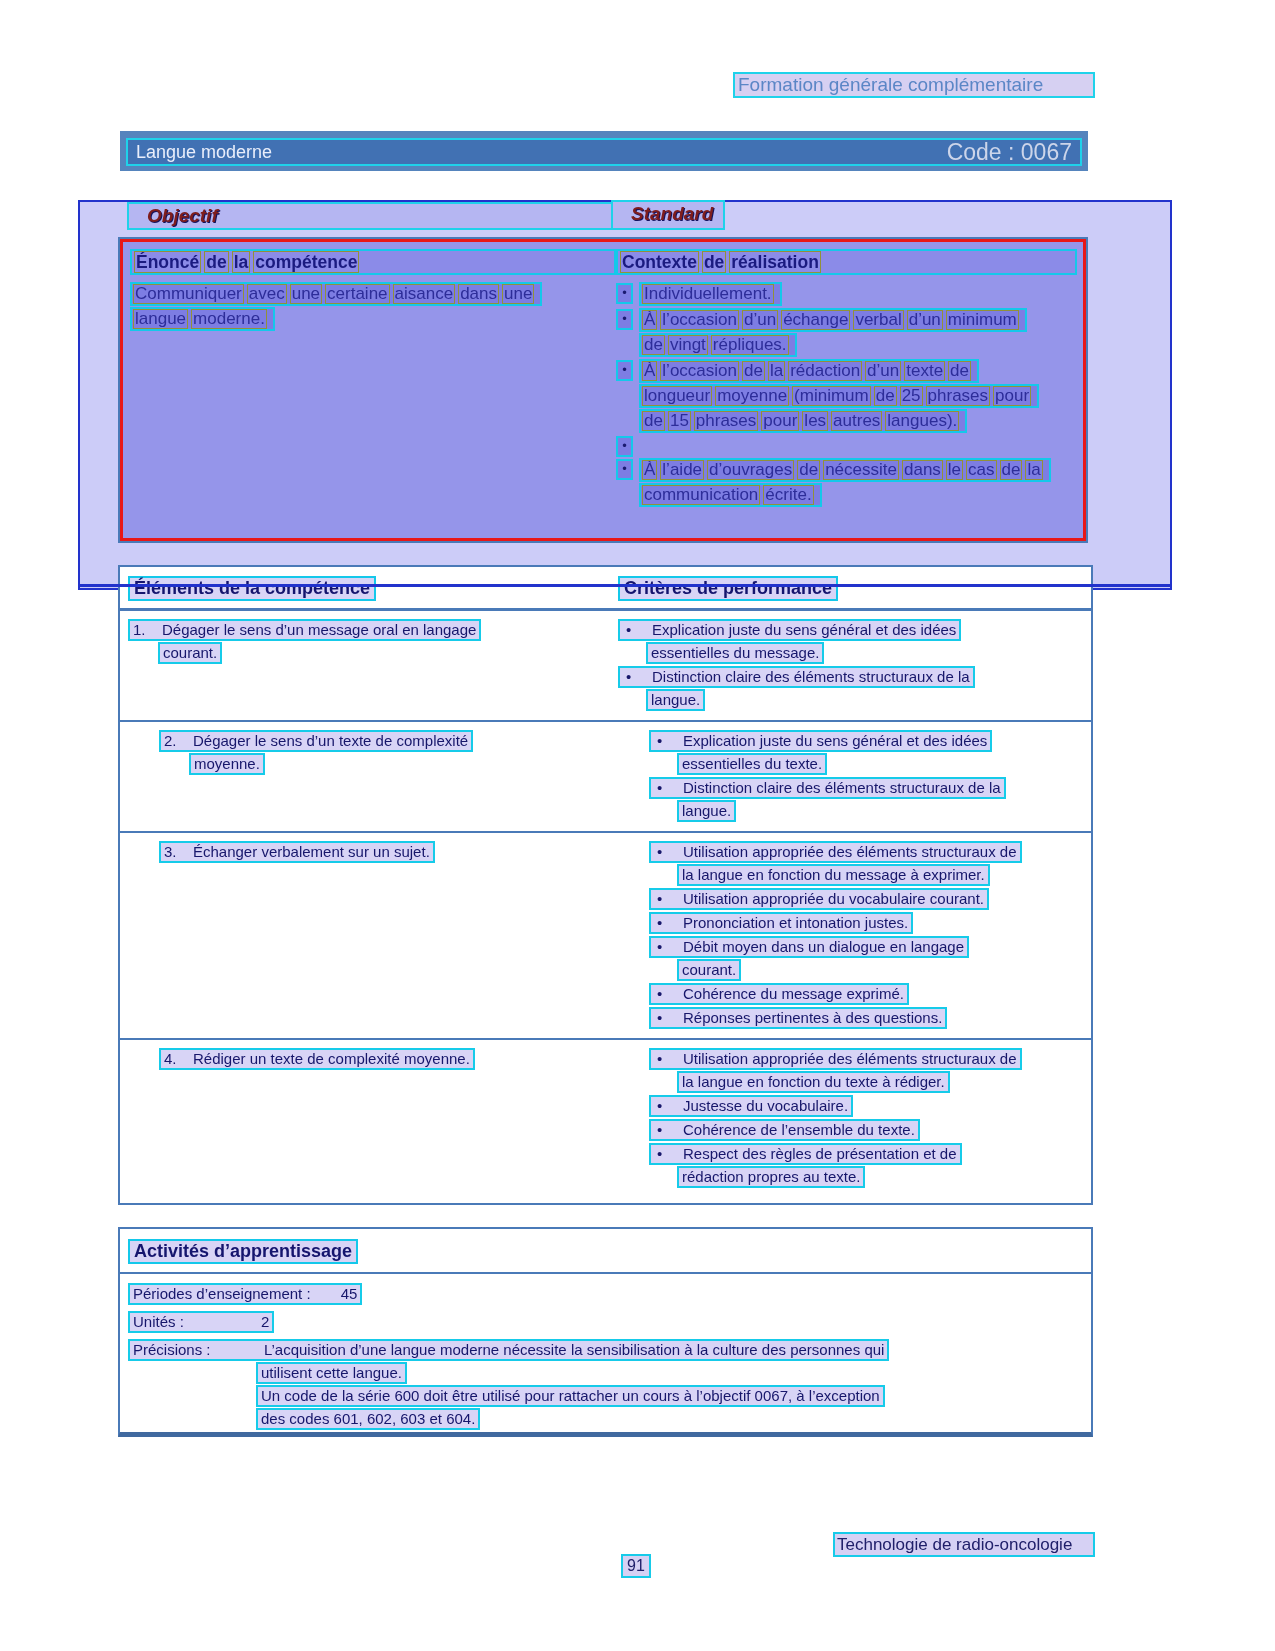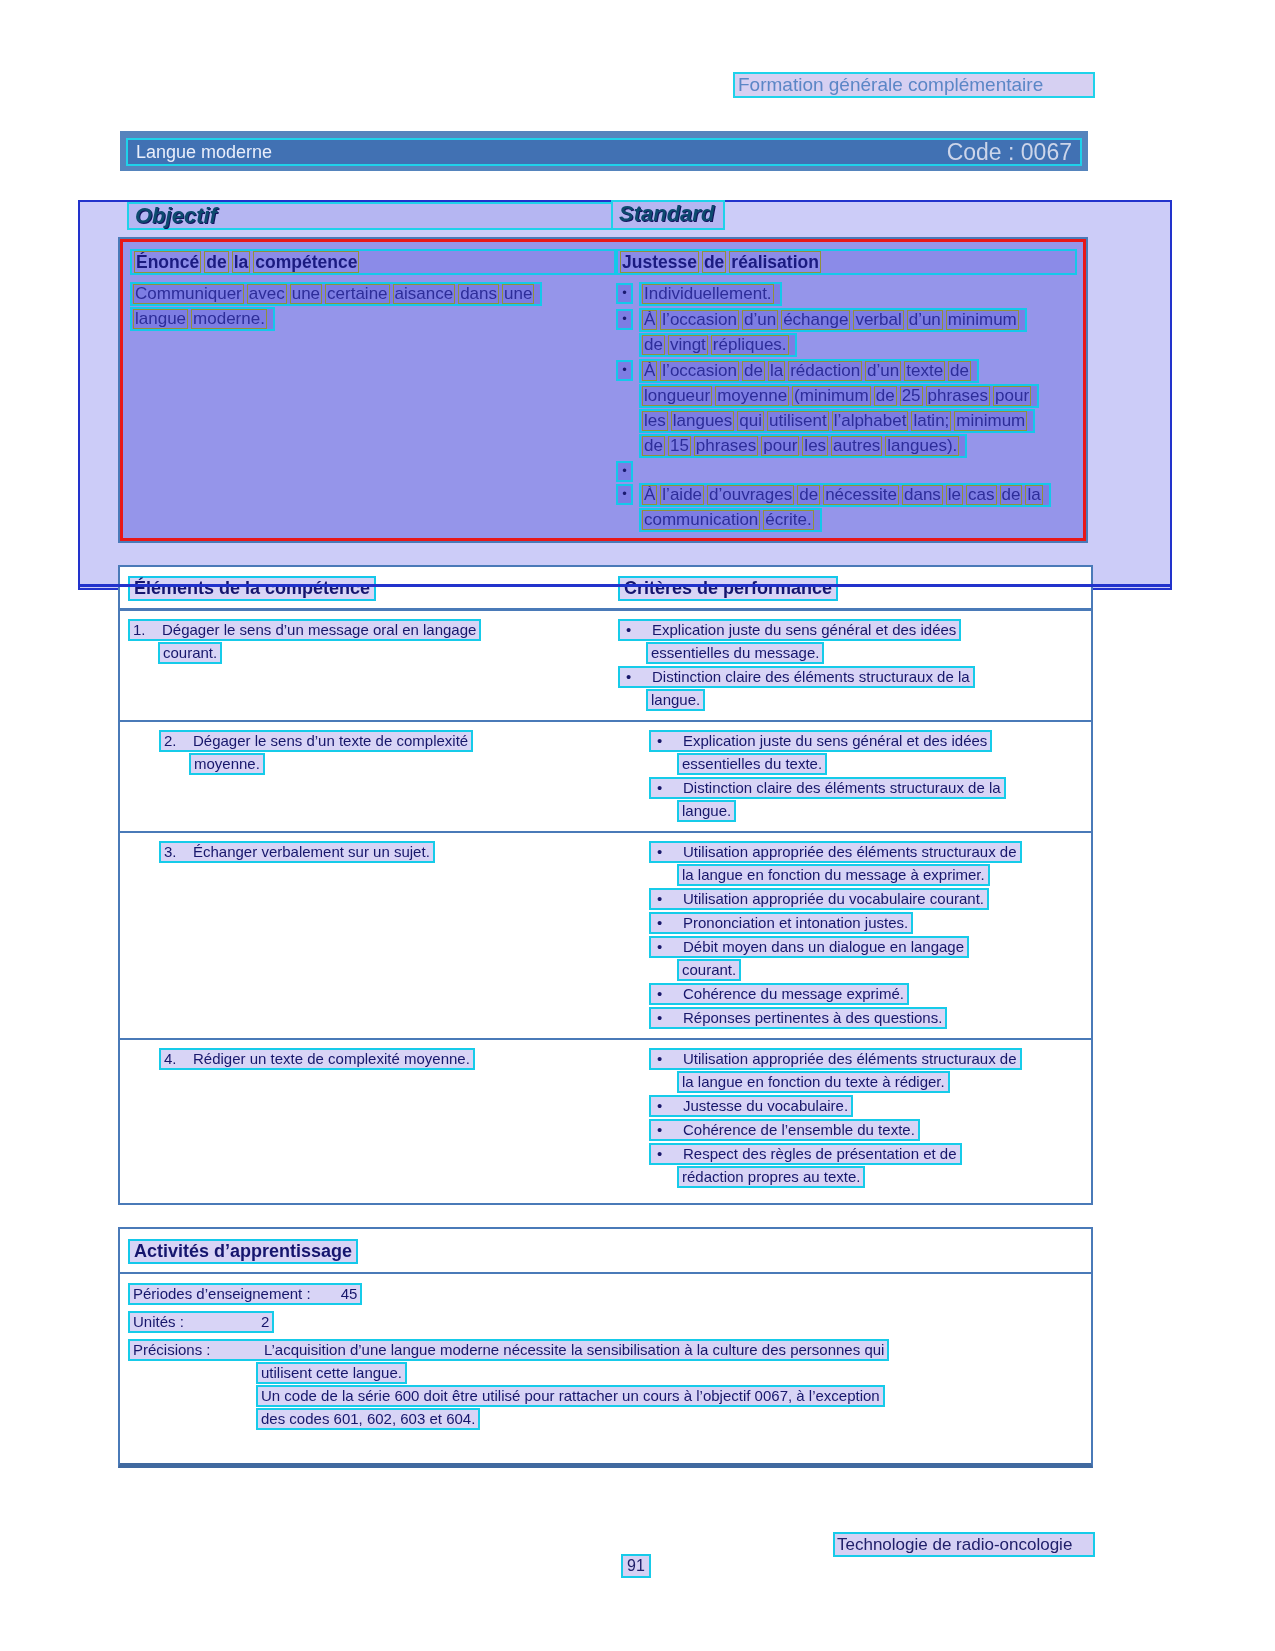--- a/index.html
+++ b/index.html
@@ -17,22 +17,22 @@
   .bar-title { color:#e9eefb; font-size:18px; }
   .bar-code  { color:#ccd5ea; font-size:23px; }
 
   .lav { position:absolute; left:78px; top:200px; width:1090px; height:386px;
          background:#ccccf8; border:2px solid #2233cc; z-index:1; }
 
   .obj-box { position:absolute; left:127px; top:202px; width:588px; height:24px; z-index:2;
              background:#b5b6f2; border:2px solid #1fd2ea; }
   .std-box { position:absolute; left:611px; top:200px; width:110px; height:26px; z-index:3;
              background:#b5b6f2; border:2px solid #1fd2ea; }
-  .obj-txt { font-weight:bold; font-style:italic; font-size:22px; line-height:24px;
-             color:#0c4a6e; text-shadow:1px 1px 0 #14145f; padding-left:6px; display:block; }
+  .obj-txt { font-weight:bold; font-style:italic; font-size:19px; line-height:24px;
+             color:#7f1d1d; text-shadow:1px 1px 0 #14145f; padding-left:18px; display:block; }
 
   .red-outer { position:absolute; left:118px; top:237px; width:970px; height:306px;
                border:2px solid #4a7ab8; z-index:2; box-sizing:border-box; }
   .red-inner { border:3px solid #e81717; background:#9595ea; height:100%;
                box-sizing:border-box; padding:7px 6px 0 7px; overflow:hidden; }
   .rt-head { display:grid; grid-template-columns:486px 1fr; margin-bottom:7px; }
   .rhead-box { display:block; background:#8b8be8; border:2px solid #14c8ea; font-weight:bold;
                font-size:17.5px; line-height:20px; color:#1b1b80; padding:1px 3px; }
   .rt-body { display:grid; grid-template-columns:486px 1fr; }
   .rline { width:fit-content; background:#7d7de3; border:2px solid #14c8ea; color:#2d2d99;
@@ -54,21 +54,21 @@
            margin-bottom:1px; font-size:15px; line-height:18px; color:#17176b; }
   .num  { display:inline-block; min-width:29px; }
   .cdot { display:inline-block; min-width:26px; padding-left:3px; }
   .cont  { margin-left:30px; }
   .cont2 { margin-left:28px; }
   .crit { margin-bottom:2px; }
 
   .royal-line { position:absolute; left:78px; top:584px; width:1092px; height:3px;
                 background:#2233cc; z-index:6; }
 
-  .act { position:absolute; left:118px; top:1227px; width:975px; height:241px; background:#ffffff;
+  .act { position:absolute; left:118px; top:1227px; width:975px; height:210px; background:#ffffff;
          border:2px solid #4a7ab8; border-bottom:5px solid #40699f; z-index:2;
          box-sizing:border-box; overflow:hidden; }
   .act-head { padding:10px 8px 8px 8px; border-bottom:2px solid #4a7ab8; }
   .act-body { padding:9px 8px 0 8px; }
   .act-row { margin-bottom:6px; }
   .alabel-p  { display:inline-block; margin-right:30px; }
   .alabel-u  { display:inline-block; width:128px; }
   .alabel-pr { display:inline-block; width:131px; vertical-align:top; }
   .prec-text { display:inline-block; }
   .prec-wrap { margin-left:128px; }
@@ -100,21 +100,21 @@
     <span class="obj-txt">Objectif</span>
   </div>
   <div class="std-box">
     <span class="obj-txt">Standard</span>
   </div>
 
   <div class="red-outer">
     <div class="red-inner">
       <div class="rt-head">
         <div class="rhead-box"><span class="w">Énoncé</span><span class="w">de</span><span class="w">la</span><span class="w">compétence</span></div>
-        <div class="rhead-box"><span class="w">Justesse</span><span class="w">de</span><span class="w">réalisation</span></div>
+        <div class="rhead-box"><span class="w">Contexte</span><span class="w">de</span><span class="w">réalisation</span></div>
       </div>
       <div class="rt-body">
         <div class="rt-left">
           <div class="rline"><span class="w">Communiquer</span><span class="w">avec</span><span class="w">une</span><span class="w">certaine</span><span class="w">aisance</span><span class="w">dans</span><span class="w">une</span></div>
           <div class="rline"><span class="w">langue</span><span class="w">moderne.</span></div>
         </div>
         <div class="rt-right">
           <div class="rb-item">
             <span class="rb-dot">•</span>
             <div class="rb-lines">
@@ -126,21 +126,20 @@
             <div class="rb-lines">
               <div class="rline"><span class="w">À</span><span class="w">l’occasion</span><span class="w">d’un</span><span class="w">échange</span><span class="w">verbal</span><span class="w">d’un</span><span class="w">minimum</span></div>
               <div class="rline"><span class="w">de</span><span class="w">vingt</span><span class="w">répliques.</span></div>
             </div>
           </div>
           <div class="rb-item">
             <span class="rb-dot">•</span>
             <div class="rb-lines">
               <div class="rline"><span class="w">À</span><span class="w">l’occasion</span><span class="w">de</span><span class="w">la</span><span class="w">rédaction</span><span class="w">d’un</span><span class="w">texte</span><span class="w">de</span></div>
               <div class="rline"><span class="w">longueur</span><span class="w">moyenne</span><span class="w">(minimum</span><span class="w">de</span><span class="w">25</span><span class="w">phrases</span><span class="w">pour</span></div>
-              <div class="rline"><span class="w">les</span><span class="w">langues</span><span class="w">qui</span><span class="w">utilisent</span><span class="w">l’alphabet</span><span class="w">latin;</span><span class="w">minimum</span></div>
               <div class="rline"><span class="w">de</span><span class="w">15</span><span class="w">phrases</span><span class="w">pour</span><span class="w">les</span><span class="w">autres</span><span class="w">langues).</span></div>
             </div>
           </div>
           <div class="rb-item">
             <span class="rb-dot">•</span>
           </div>
           <div class="rb-item">
             <span class="rb-dot">•</span>
             <div class="rb-lines">
               <div class="rline"><span class="w">À</span><span class="w">l’aide</span><span class="w">d’ouvrages</span><span class="w">de</span><span class="w">nécessite</span><span class="w">dans</span><span class="w">le</span><span class="w">cas</span><span class="w">de</span><span class="w">la</span></div>

